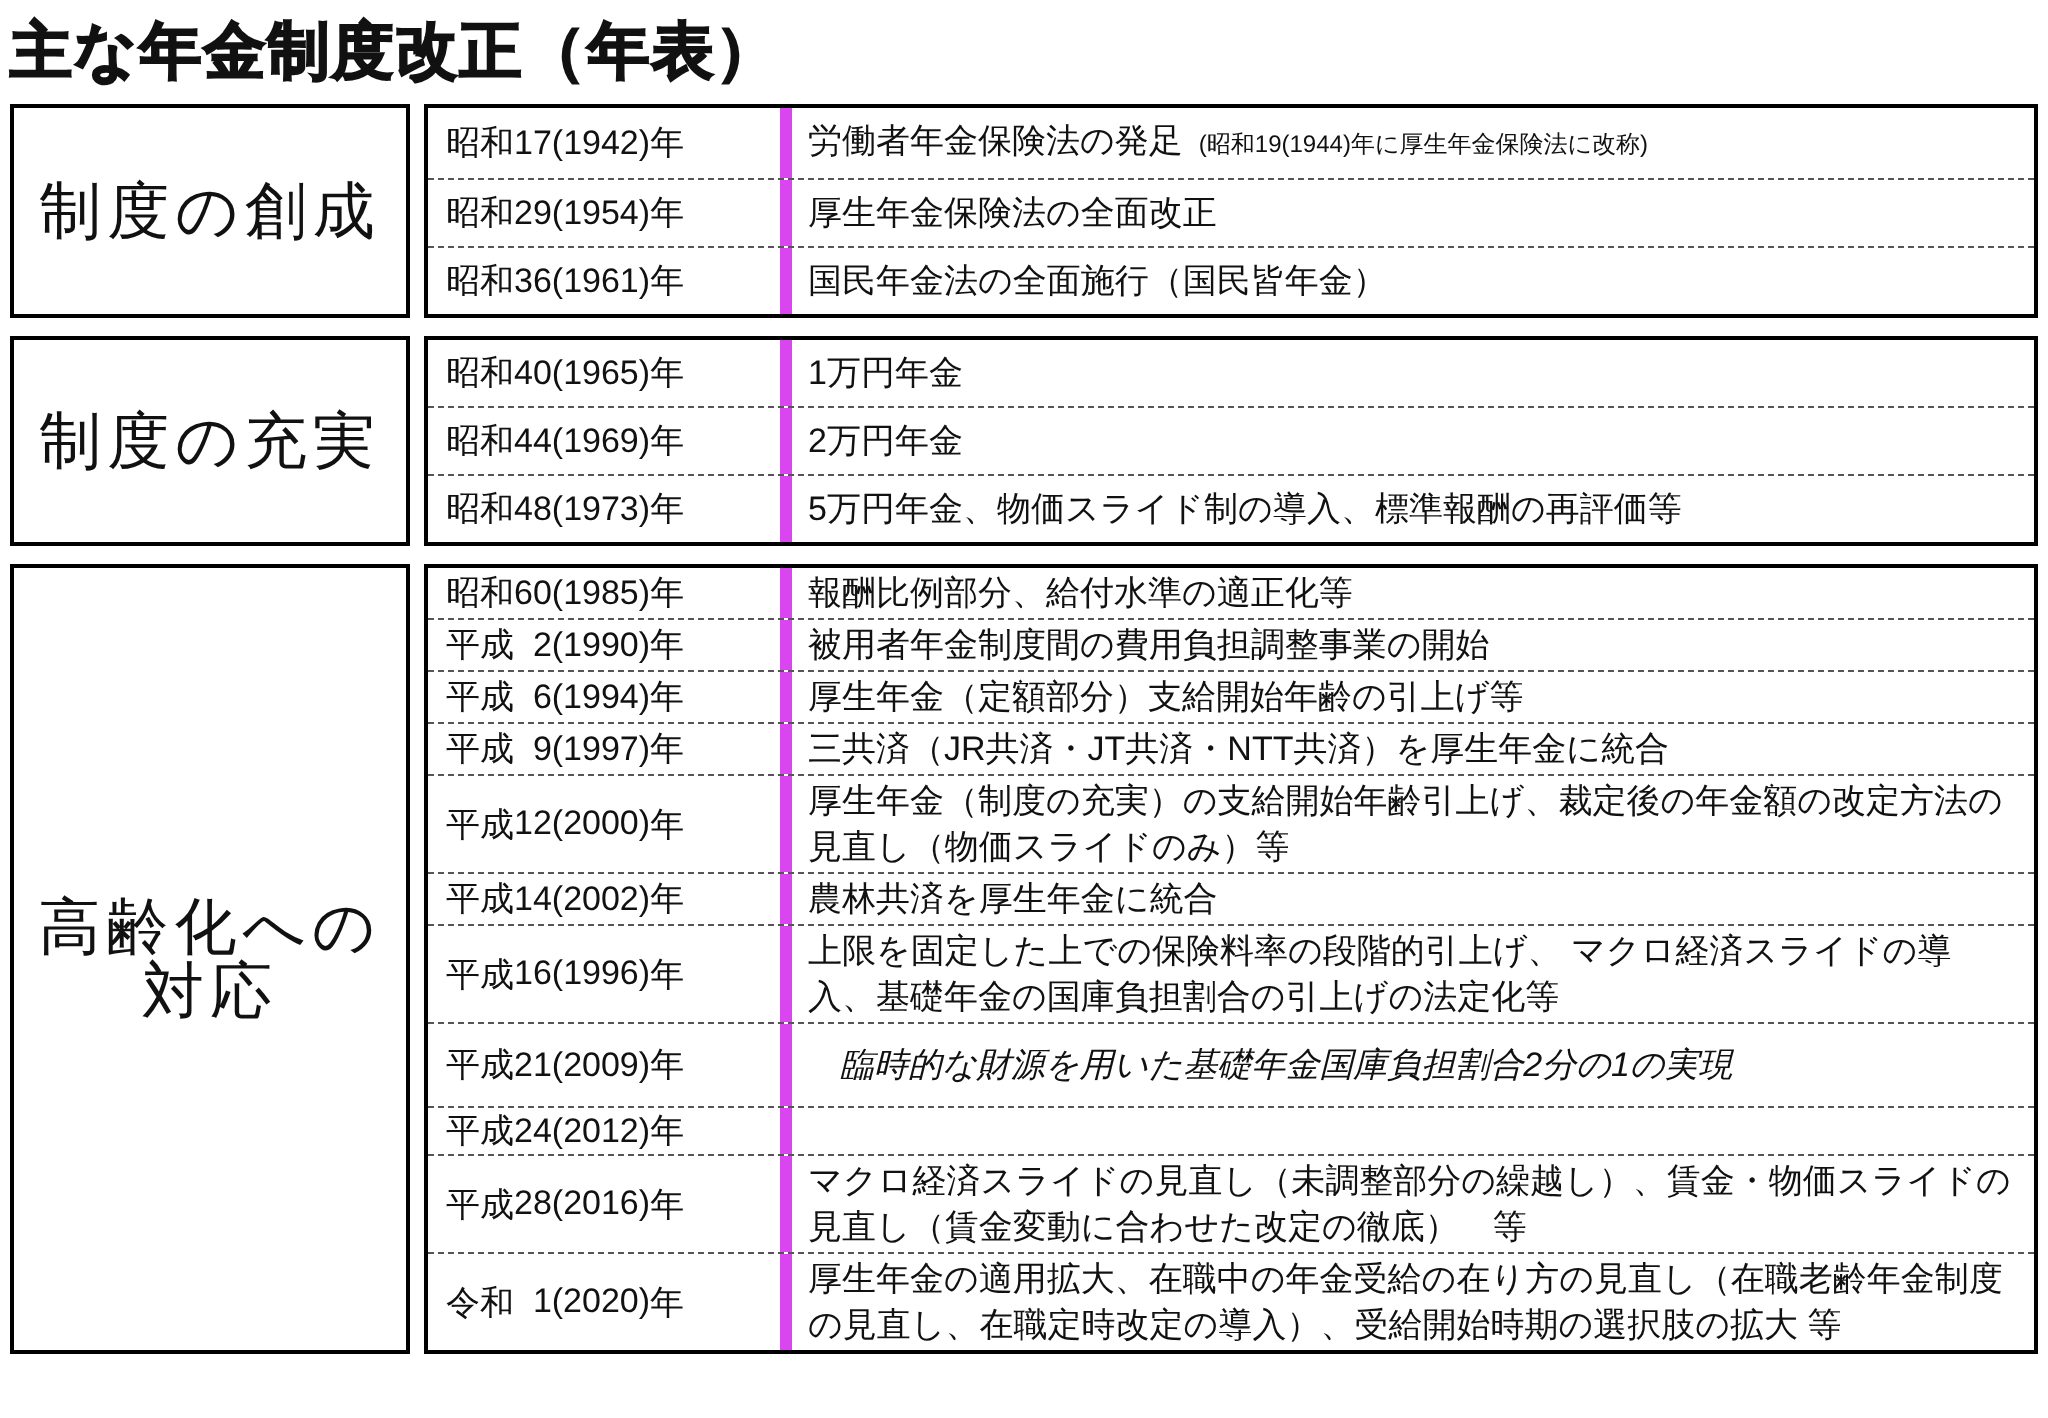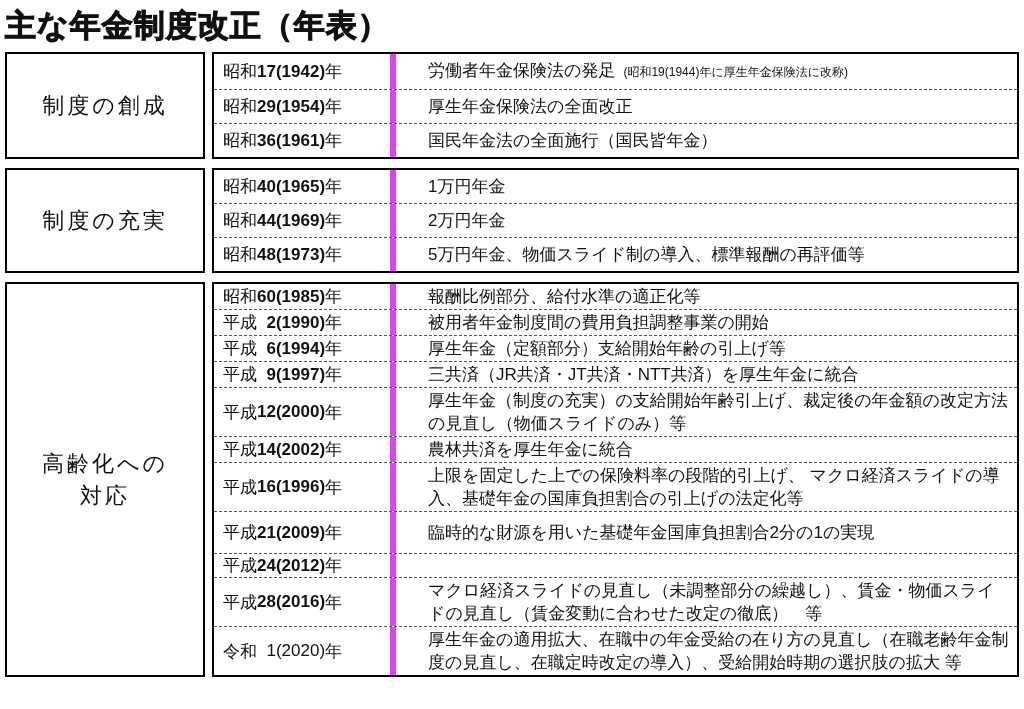--- a/index.html
+++ b/index.html
@@ -33,21 +33,21 @@
     margin-bottom: 9px;
   }
   .label-box {
     width: 196px;
     flex: 0 0 196px;
     border: 2px solid #000;
     margin-right: 7px;
     display: flex;
     align-items: center;
     justify-content: center;
-    font-size: 22px;
+    font-size: 31px;
     letter-spacing: 3px;
     text-align: center;
     white-space: pre-line;
     line-height: 32px;
     background: #fff;
   }
   .table {
     flex: 1 1 auto;
     border: 2px solid #000;
     display: flex;
@@ -67,26 +67,25 @@
   .year {
     width: 182px;
     flex: 0 0 182px;
     border-right: 6px solid #d946ef;
     padding: 0 6px 0 9px;
     font-size: 17px;
     display: flex;
     align-items: center;
     white-space: pre;
   }
-  .year .num { font-weight: bold; }
+  .year .num { font-weight: normal; }
   .year .num.plain { font-weight: normal; }
   .desc {
     flex: 1 1 auto;
     font-size: 17px;
-    margin-left: 24px;
   }
   .roomy .desc {
     padding: 5px 8px;
     line-height: 23px;
   }
   .tight .desc {
     padding: 1px 8px;
     line-height: 23px;
   }
   .note {
@@ -163,21 +162,21 @@
         <div class="row">
           <div class="cell year"><span>平成</span><span class="num">14(2002)</span><span>年</span></div>
           <div class="cell desc"><span>農林共済を厚生年金に統合</span></div>
         </div>
         <div class="row">
           <div class="cell year"><span>平成</span><span class="num">16(1996)</span><span>年</span></div>
           <div class="cell desc"><span>上限を固定した上での保険料率の段階的引上げ、 マクロ経済スライドの導入、基礎年金の国庫負担割合の引上げの法定化等</span></div>
         </div>
         <div class="row">
           <div class="cell year"><span>平成</span><span class="num">21(2009)</span><span>年</span></div>
-          <div class="cell desc" style="padding: 9px 8px;"><span>臨時的な財源を用いた基礎年金国庫負担割合2分の1の実現</span></div>
+          <div class="cell desc" style="padding: 9px 24px; font-style: italic;"><span>臨時的な財源を用いた基礎年金国庫負担割合2分の1の実現</span></div>
         </div>
         <div class="row">
           <div class="cell year"><span>平成</span><span class="num">24(2012)</span><span>年</span></div>
         </div>
         <div class="row">
           <div class="cell year"><span>平成</span><span class="num">28(2016)</span><span>年</span></div>
           <div class="cell desc"><span>マクロ経済スライドの見直し（未調整部分の繰越し）、賃金・物価スライドの見直し（賃金変動に合わせた改定の徹底）　等</span></div>
         </div>
         <div class="row">
           <div class="cell year"><span>令和</span><span class="num plain">  1(2020)</span><span>年</span></div>

